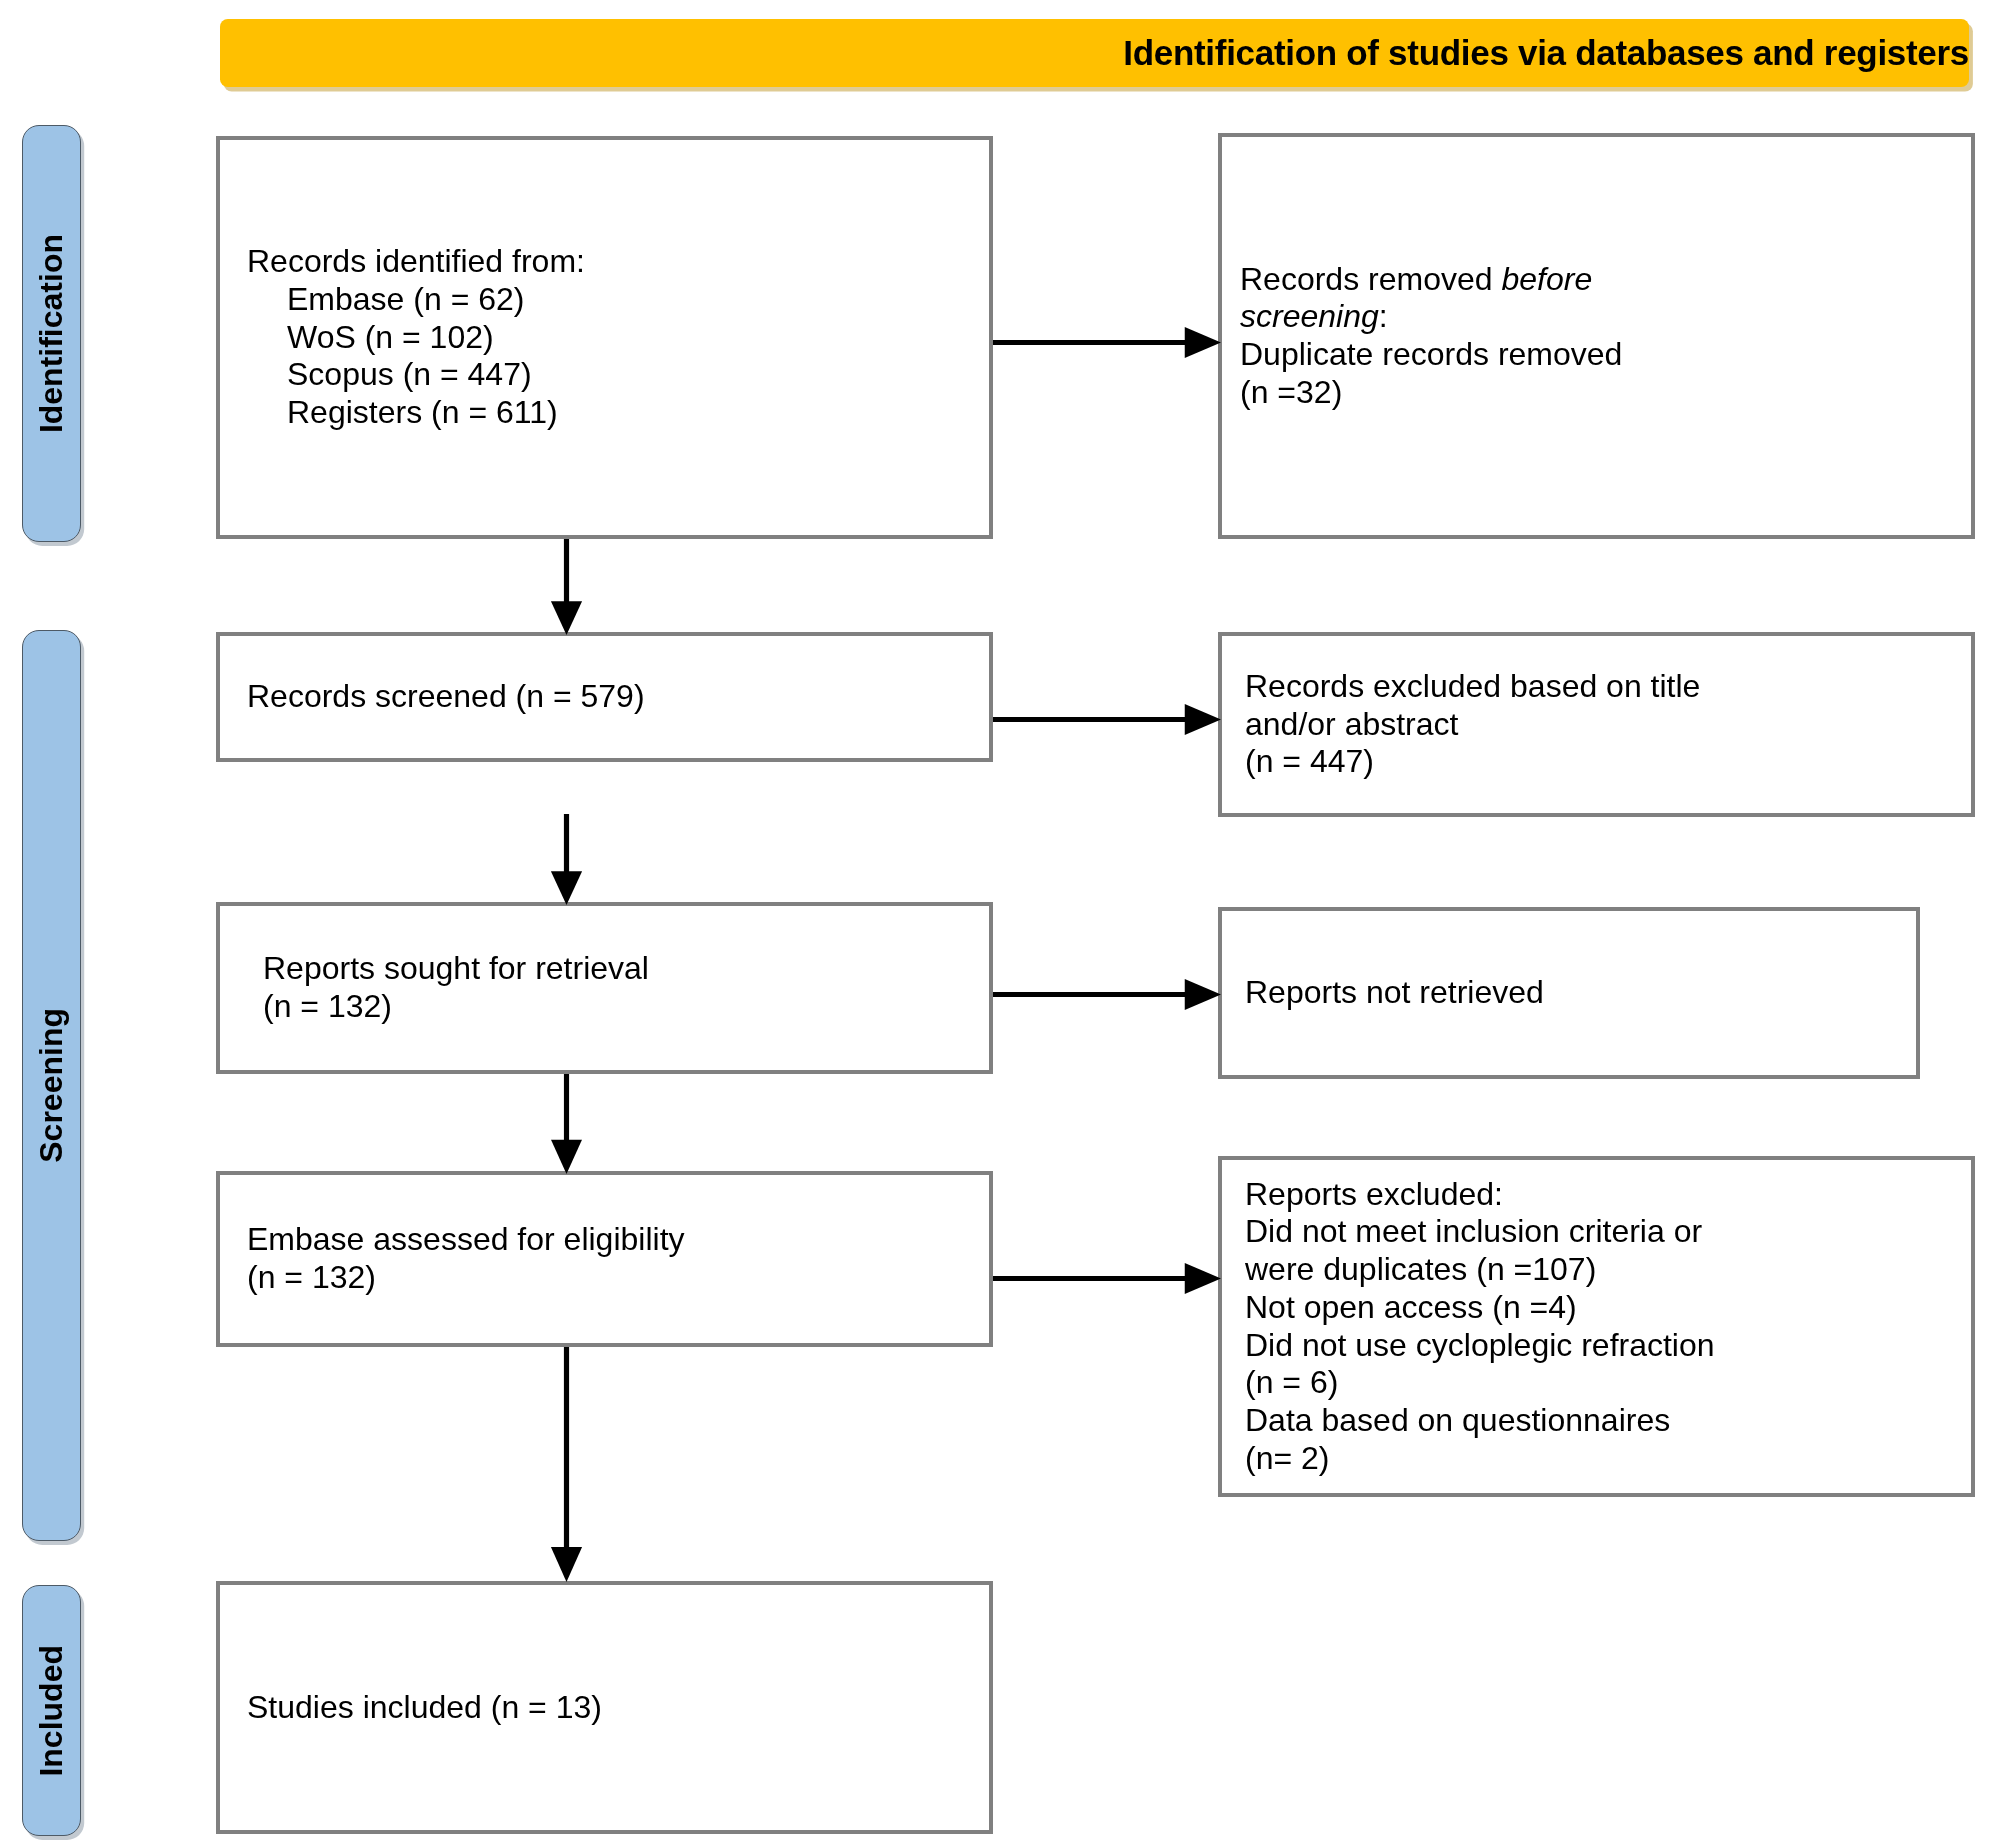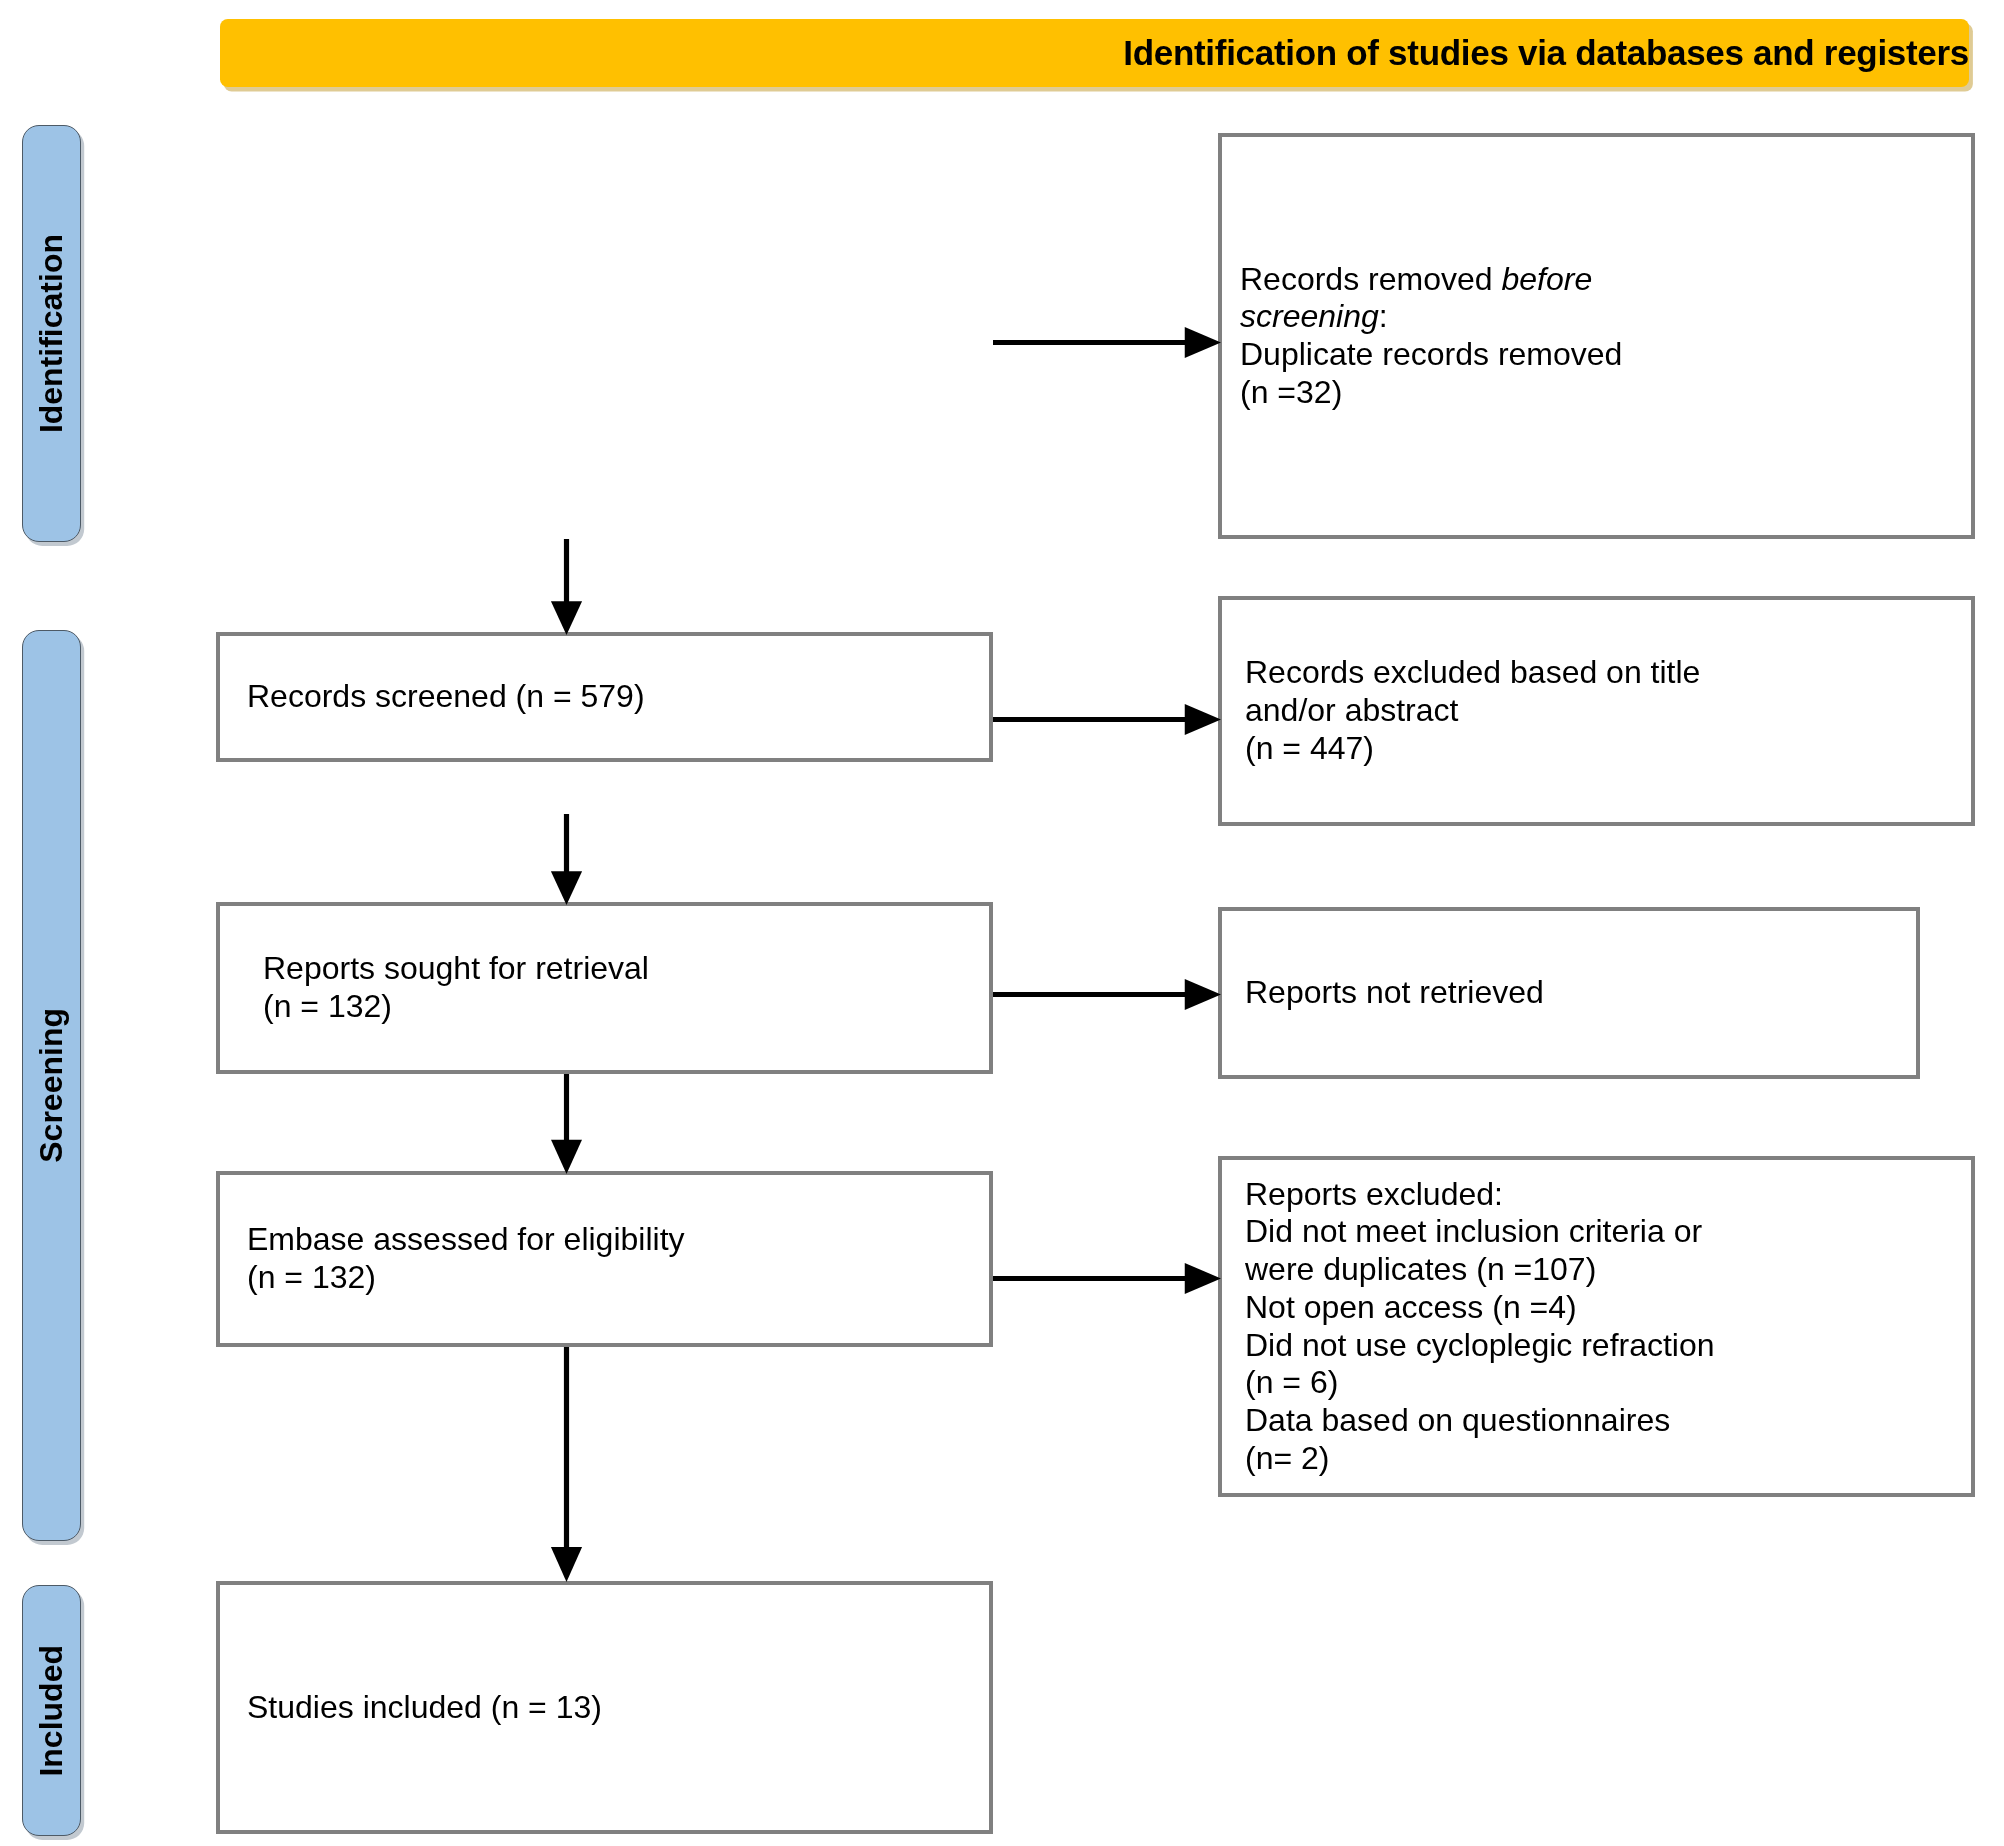--- a/index.html
+++ b/index.html
@@ -104,37 +104,46 @@
   </div>
 
   <div class="stage-tab" style="left:22px; top:630px; width:57px; height:909px;">
     <span class="stage-tab-label">Screening</span>
   </div>
 
   <div class="stage-tab" style="left:22px; top:1585px; width:57px; height:249px;">
     <span class="stage-tab-label">Included</span>
   </div>
 
+  <div class="fbox" style="left:216px; top:136px; width:777px; height:403px;">
+    <div class="fbox-inner">
+      <div class="fline">Records identified from:</div>
+      <div class="fline indent">Embase (n = 62)</div>
+      <div class="fline indent">WoS (n = 102)</div>
+      <div class="fline indent">Scopus (n = 447)</div>
+      <div class="fline indent">Registers (n = 611)</div>
+    </div>
+  </div>
 
   <div class="fbox" style="left:1218px; top:133px; width:757px; height:406px;">
     <div class="fbox-inner" style="padding-left:18px;">
       <div class="fline"><span>Records removed </span><span class="ital" style="font-style:italic;">before</span></div>
       <div class="fline"><span class="ital" style="font-style:italic;">screening</span><span>:</span></div>
       <div class="fline">Duplicate records removed</div>
       <div class="fline">(n =32)</div>
     </div>
   </div>
 
   <div class="fbox" style="left:216px; top:632px; width:777px; height:130px;">
     <div class="fbox-inner">
       <div class="fline">Records screened (n = 579)</div>
     </div>
   </div>
 
-  <div class="fbox" style="left:1218px; top:596px; width:757px; height:230px;">
+  <div class="fbox" style="left:1218px; top:632px; width:757px; height:185px;">
     <div class="fbox-inner" style="padding-left:23px;">
       <div class="fline">Records excluded based on title</div>
       <div class="fline">and/or abstract</div>
       <div class="fline">(n = 447)</div>
     </div>
   </div>
 
   <div class="fbox" style="left:216px; top:902px; width:777px; height:172px;padding-left:16px;">
     <div class="fbox-inner">
       <div class="fline">Reports sought for retrieval</div>

